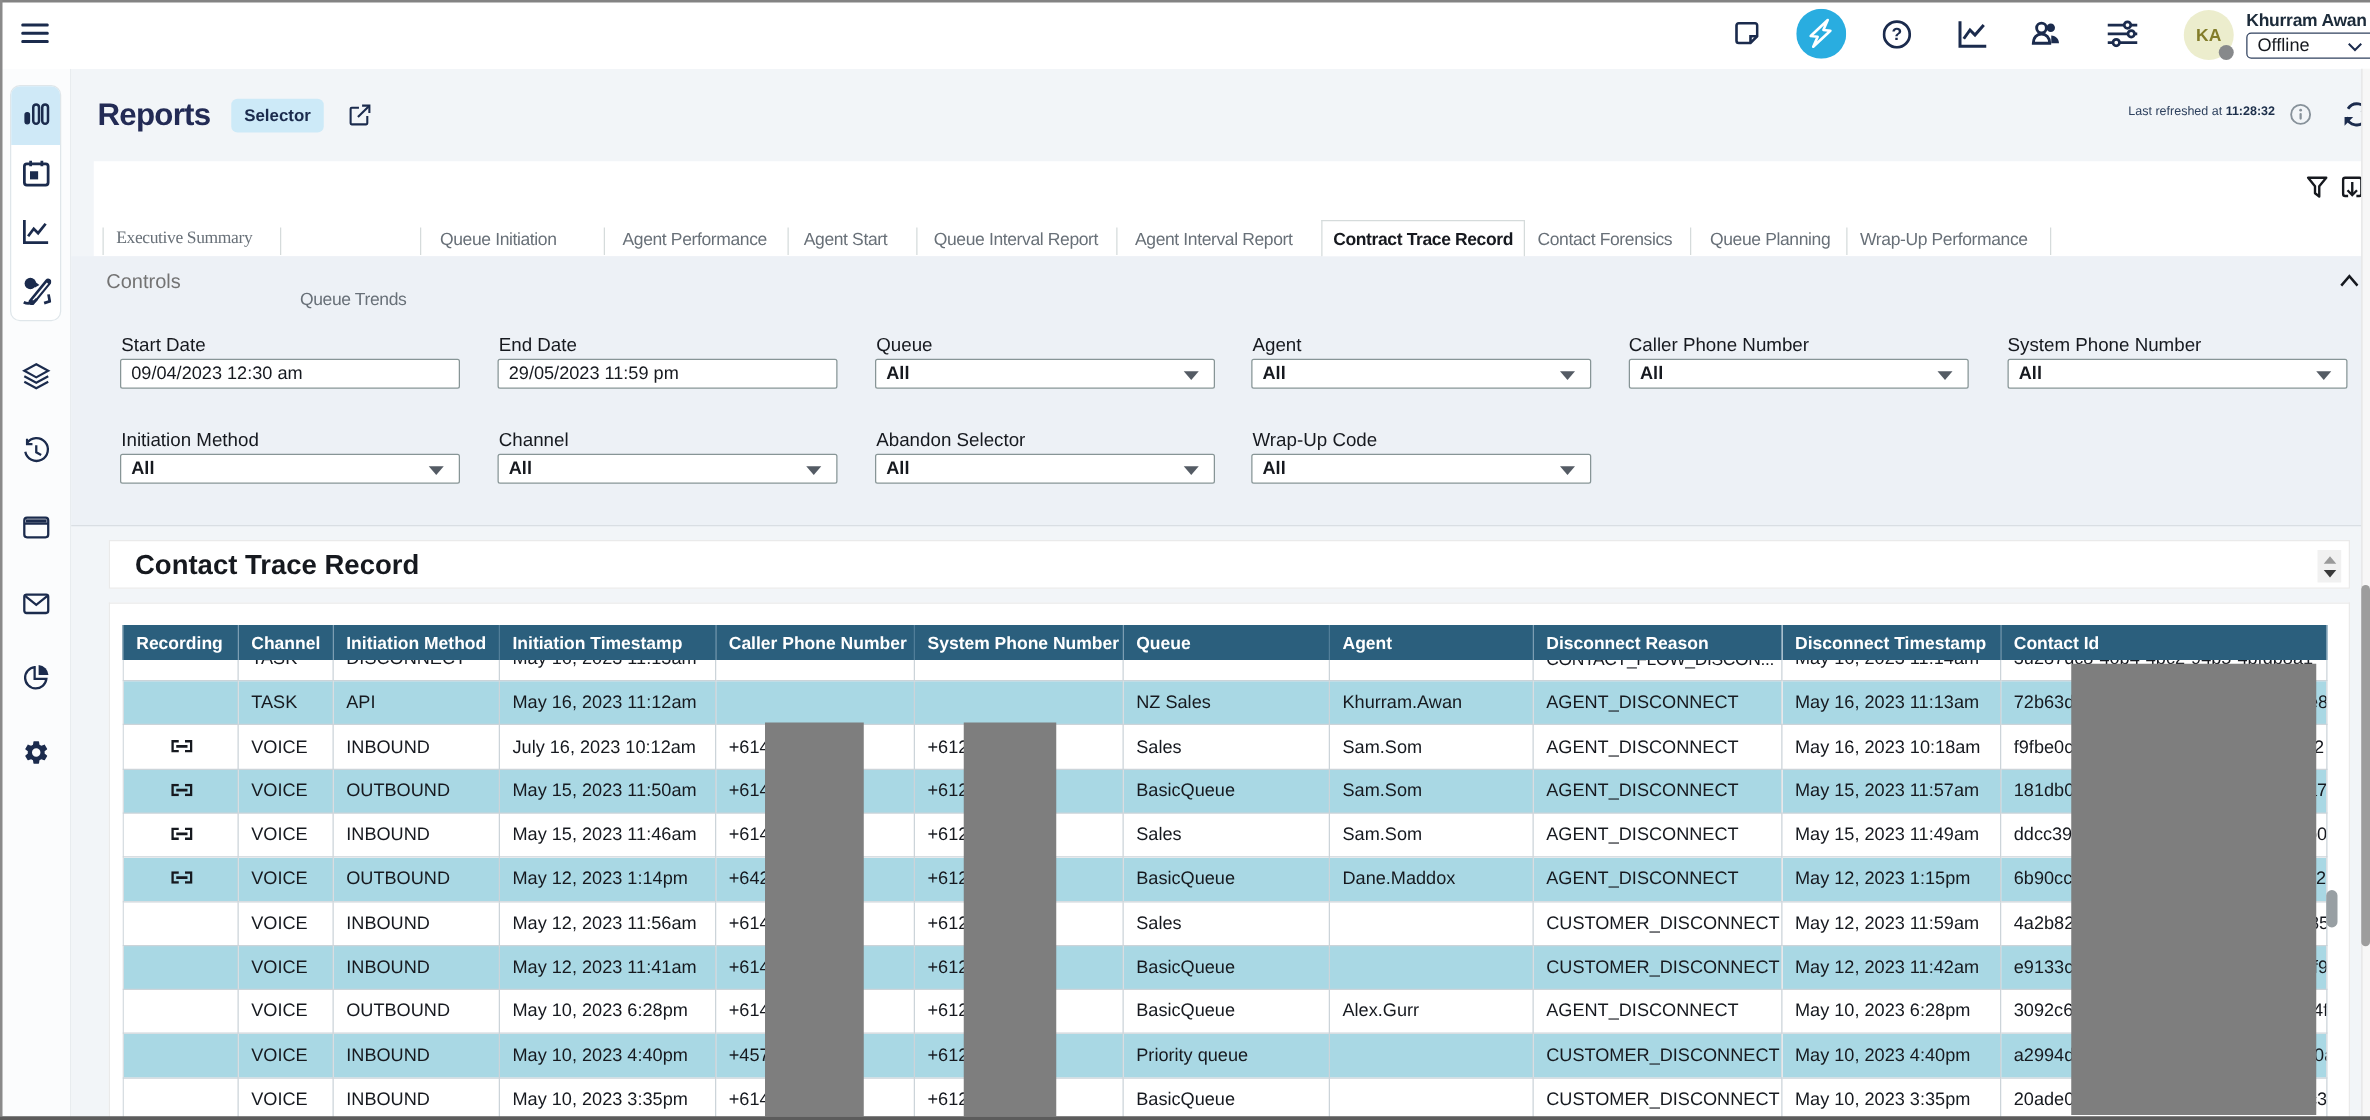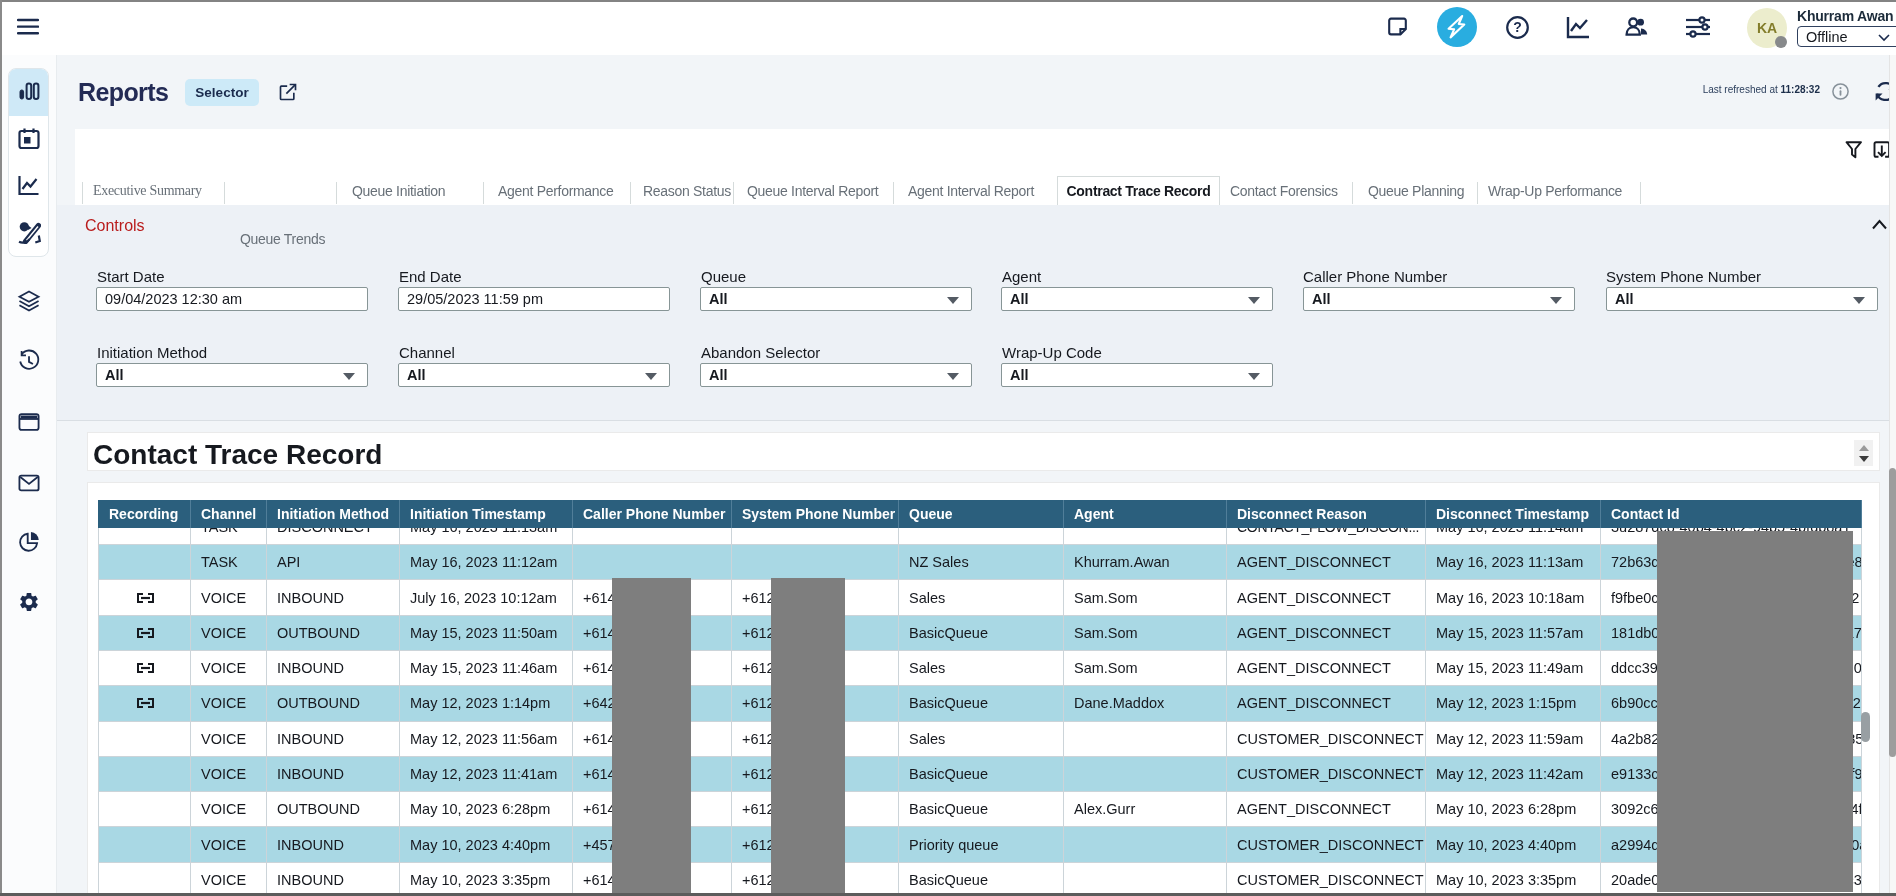--- a/index.html
+++ b/index.html
@@ -33,25 +33,25 @@
 .tab { position:absolute; top:6.5px; white-space:nowrap; }
 .tsep { position:absolute; top:6px; width:1px; height:22px; background:#d5dbdb; }
 #activetab { position:absolute; left:982px; top:0px; width:163px; height:29px; background:#fff; border:1px solid #d5dbdb; border-bottom:none; display:flex; align-items:center; justify-content:center; font-weight:700; color:#16191f; }
 #bandicons { left:1838px; top:140px; z-index:5; }
 
 #controls { left:57px; top:205px; width:1839px; height:216px; background:#edf1f6; border-bottom:1px solid #d9dee3; z-index:3; }
 #controls .lbl { position:absolute; font-size:15px; color:#16191f; }
 #controls .field { position:absolute; width:272px; height:24px; background:#fff; border:1px solid #879596; border-radius:2px; font-size:14.5px; color:#16191f; display:flex; align-items:center; padding-left:8px; }
 #controls .field.sel { font-weight:700; }
 #controls .caret { position:absolute; right:12px; top:9px; width:0; height:0; border-left:6px solid transparent; border-right:6px solid transparent; border-top:7px solid #545b64; }
-#ctl-title { position:absolute; left:28px; top:12px; font-size:16px; color:#b91c1c; }
+#ctl-title { position:absolute; left:28px; top:12px; font-size:16px; color:#737373; }
 #chevup { position:absolute; left:1815px; top:13px; }
 
 #titlecard { left:87px; top:432px; width:1793px; height:39px; background:#fff; border:1px solid #eaeaea; z-index:3; }
-#titlecard h2 { position:absolute; left:5px; top:6px; font-size:28px; font-weight:700; color:#16191f; }
+#titlecard h2 { position:absolute; left:20px; top:6px; font-size:22px; font-weight:700; color:#16191f; }
 #spinner { position:absolute; right:6px; top:7px; width:19px; height:26px; background:#f1f1f1; display:flex; flex-direction:column; align-items:center; justify-content:center; gap:5px; }
 #spinner .up { width:0;height:0;border-left:5px solid transparent;border-right:5px solid transparent;border-bottom:6px solid #9a9a9a; }
 #spinner .dn { width:0;height:0;border-left:5px solid transparent;border-right:5px solid transparent;border-top:6px solid #3a3a3a; }
 
 #tablecard { left:87px; top:482px; width:1793px; height:414px; background:#fff; border:1px solid #eaeaea; border-bottom:none; z-index:3;padding-left:44px; }
 #thead { position:absolute; left:10px; top:17px; width:1763px; height:28px; z-index:6; }
 #thead table, #tbodyclip table { border-collapse:collapse; table-layout:fixed; width:1763px; }
 #thead th { background:#2b5f7d; color:#fff; font-size:14px; font-weight:700; text-align:left; padding:0 0 0 10px; height:28px; border-right:1px solid #517e99; overflow:hidden; white-space:nowrap; }
 #thead th:first-child { border-left:1px solid #2b5f7d; }
 #tbodyclip { position:absolute; left:10px; top:45px; width:1773px; height:366px; overflow:hidden; z-index:4; }
@@ -267,21 +267,21 @@
 <div class="abs" id="tabs">
  <div class="tsep" style="left:7px;"></div>
  <div class="tab" style="left:18px;font-family:Liberation Serif, serif;">Executive Summary</div>
  <div class="tsep" style="left:149px;"></div>
  <div class="tab" style="left:165px;margin-top:48px;">Queue Trends</div>
  <div class="tsep" style="left:261px;"></div>
  <div class="tab" style="left:277px;">Queue Initiation</div>
  <div class="tsep" style="left:408px;"></div>
  <div class="tab" style="left:423px;">Agent Performance</div>
  <div class="tsep" style="left:555px;"></div>
- <div class="tab" style="left:568px;">Reason Status</div>
+ <div class="tab" style="left:568px;">Agent Start</div>
  <div class="tsep" style="left:658px;"></div>
  <div class="tab" style="left:672px;">Queue Interval Report</div>
  <div class="tsep" style="left:818px;"></div>
  <div class="tab" style="left:833px;">Agent Interval Report</div>
  <div id="activetab">Contract Trace Record</div>
  <div class="tab" style="left:1155px;">Contact Forensics</div>
  <div class="tsep" style="left:1277px;"></div>
  <div class="tab" style="left:1293px;">Queue Planning</div>
  <div class="tsep" style="left:1402px;"></div>
  <div class="tab" style="left:1413px;">Wrap-Up Performance</div>

